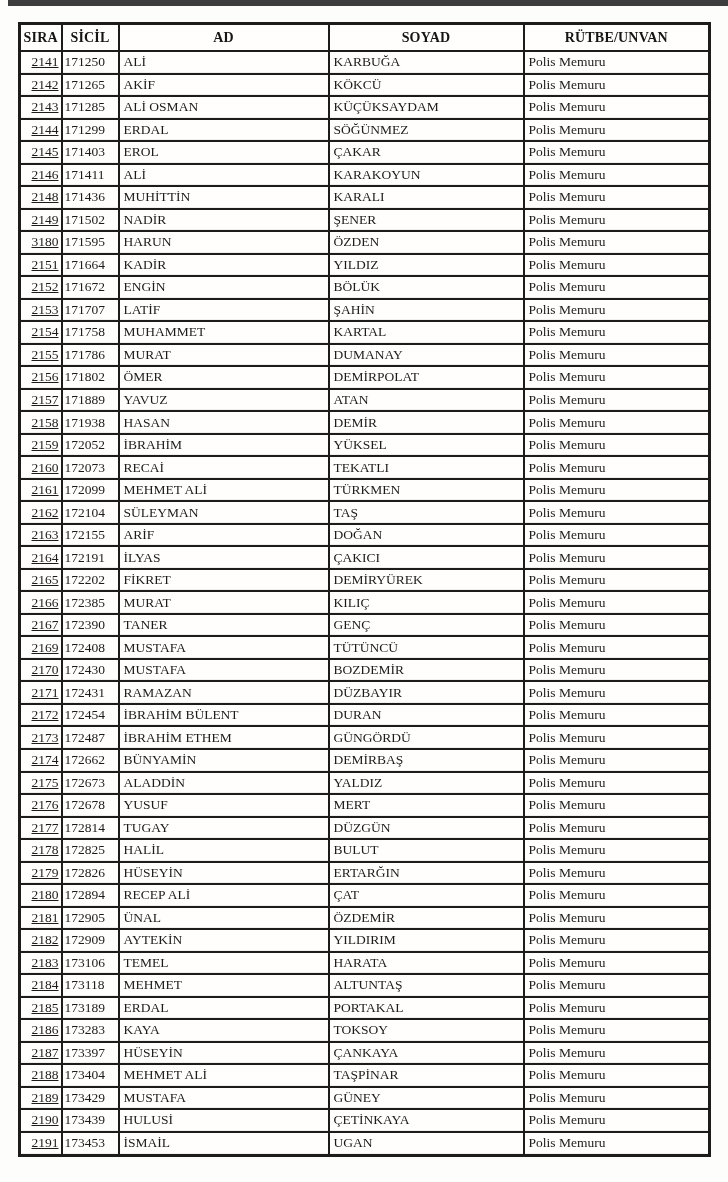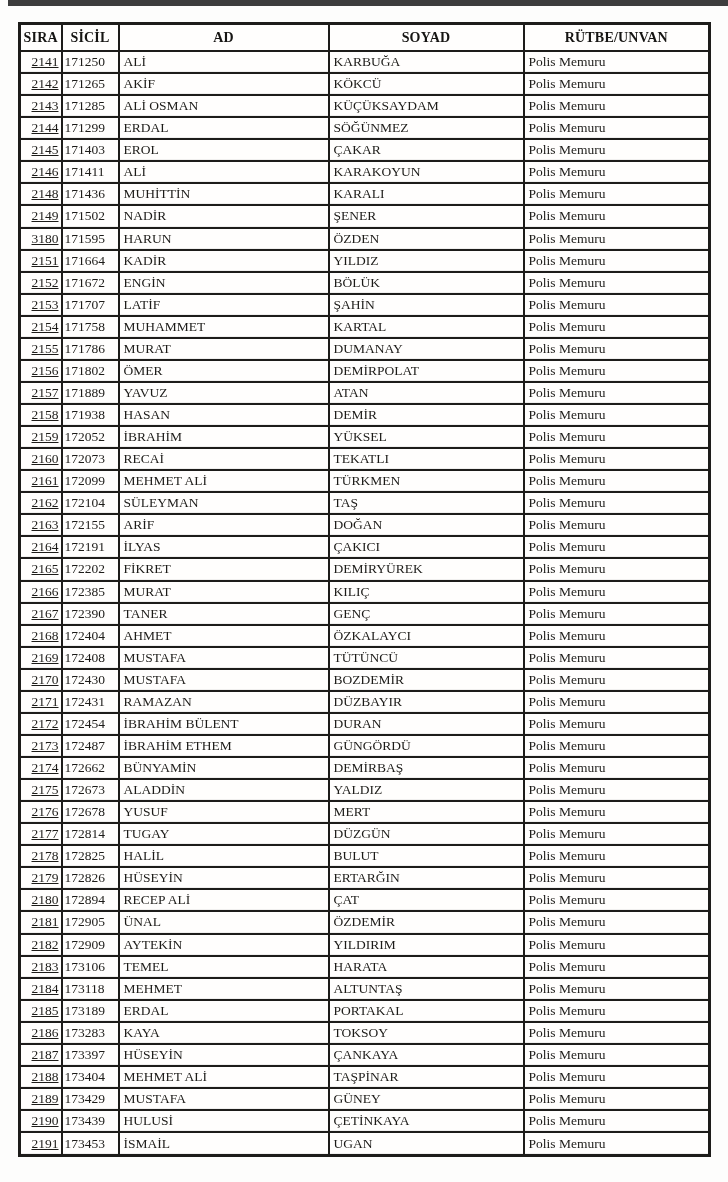--- a/index.html
+++ b/index.html
@@ -269,27 +269,20 @@
           <td class="c4">Polis Memuru</td>
         </tr>
         <tr>
           <td class="c0">2167</td>
           <td class="c1">172390</td>
           <td class="c2">TANER</td>
           <td class="c3">GENÇ</td>
           <td class="c4">Polis Memuru</td>
         </tr>
         <tr>
-          <td class="c0">2168</td>
-          <td class="c1">172404</td>
-          <td class="c2">AHMET</td>
-          <td class="c3">ÖZKALAYCI</td>
-          <td class="c4">Polis Memuru</td>
-        </tr>
-        <tr>
           <td class="c0">2169</td>
           <td class="c1">172408</td>
           <td class="c2">MUSTAFA</td>
           <td class="c3">TÜTÜNCÜ</td>
           <td class="c4">Polis Memuru</td>
         </tr>
         <tr>
           <td class="c0">2170</td>
           <td class="c1">172430</td>
           <td class="c2">MUSTAFA</td>

